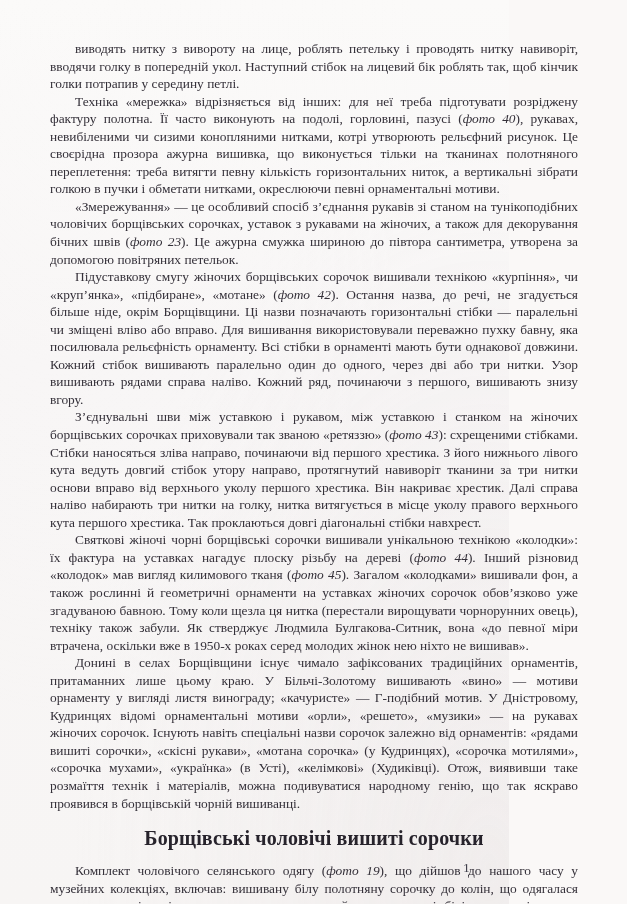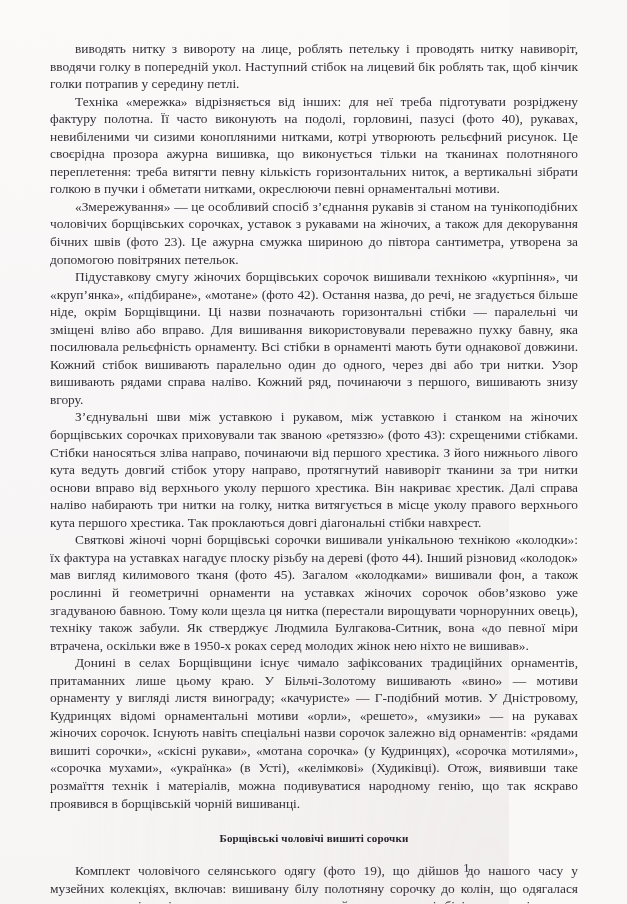--- a/index.html
+++ b/index.html
@@ -39,25 +39,26 @@
     letter-spacing: -0.02px;
     color: #343039;
     word-spacing: 0.1px;
     -webkit-hyphens: manual;
     hyphens: manual;
   }
   p.para + p.para {
     margin-top: 0;
   }
   p.para .ital {
+    font-style: italic;
   }
   h2.section-heading {
     margin: 0;
     text-align: center;
-    font-size: 11px;
+    font-size: 20px;
     font-weight: bold;
     line-height: 20px;
     letter-spacing: 0.15px;
     color: #27232c;
     padding-top: 16px;
     padding-bottom: 14px;
   }
   .page-number {
     position: absolute;
     right: 39px;

